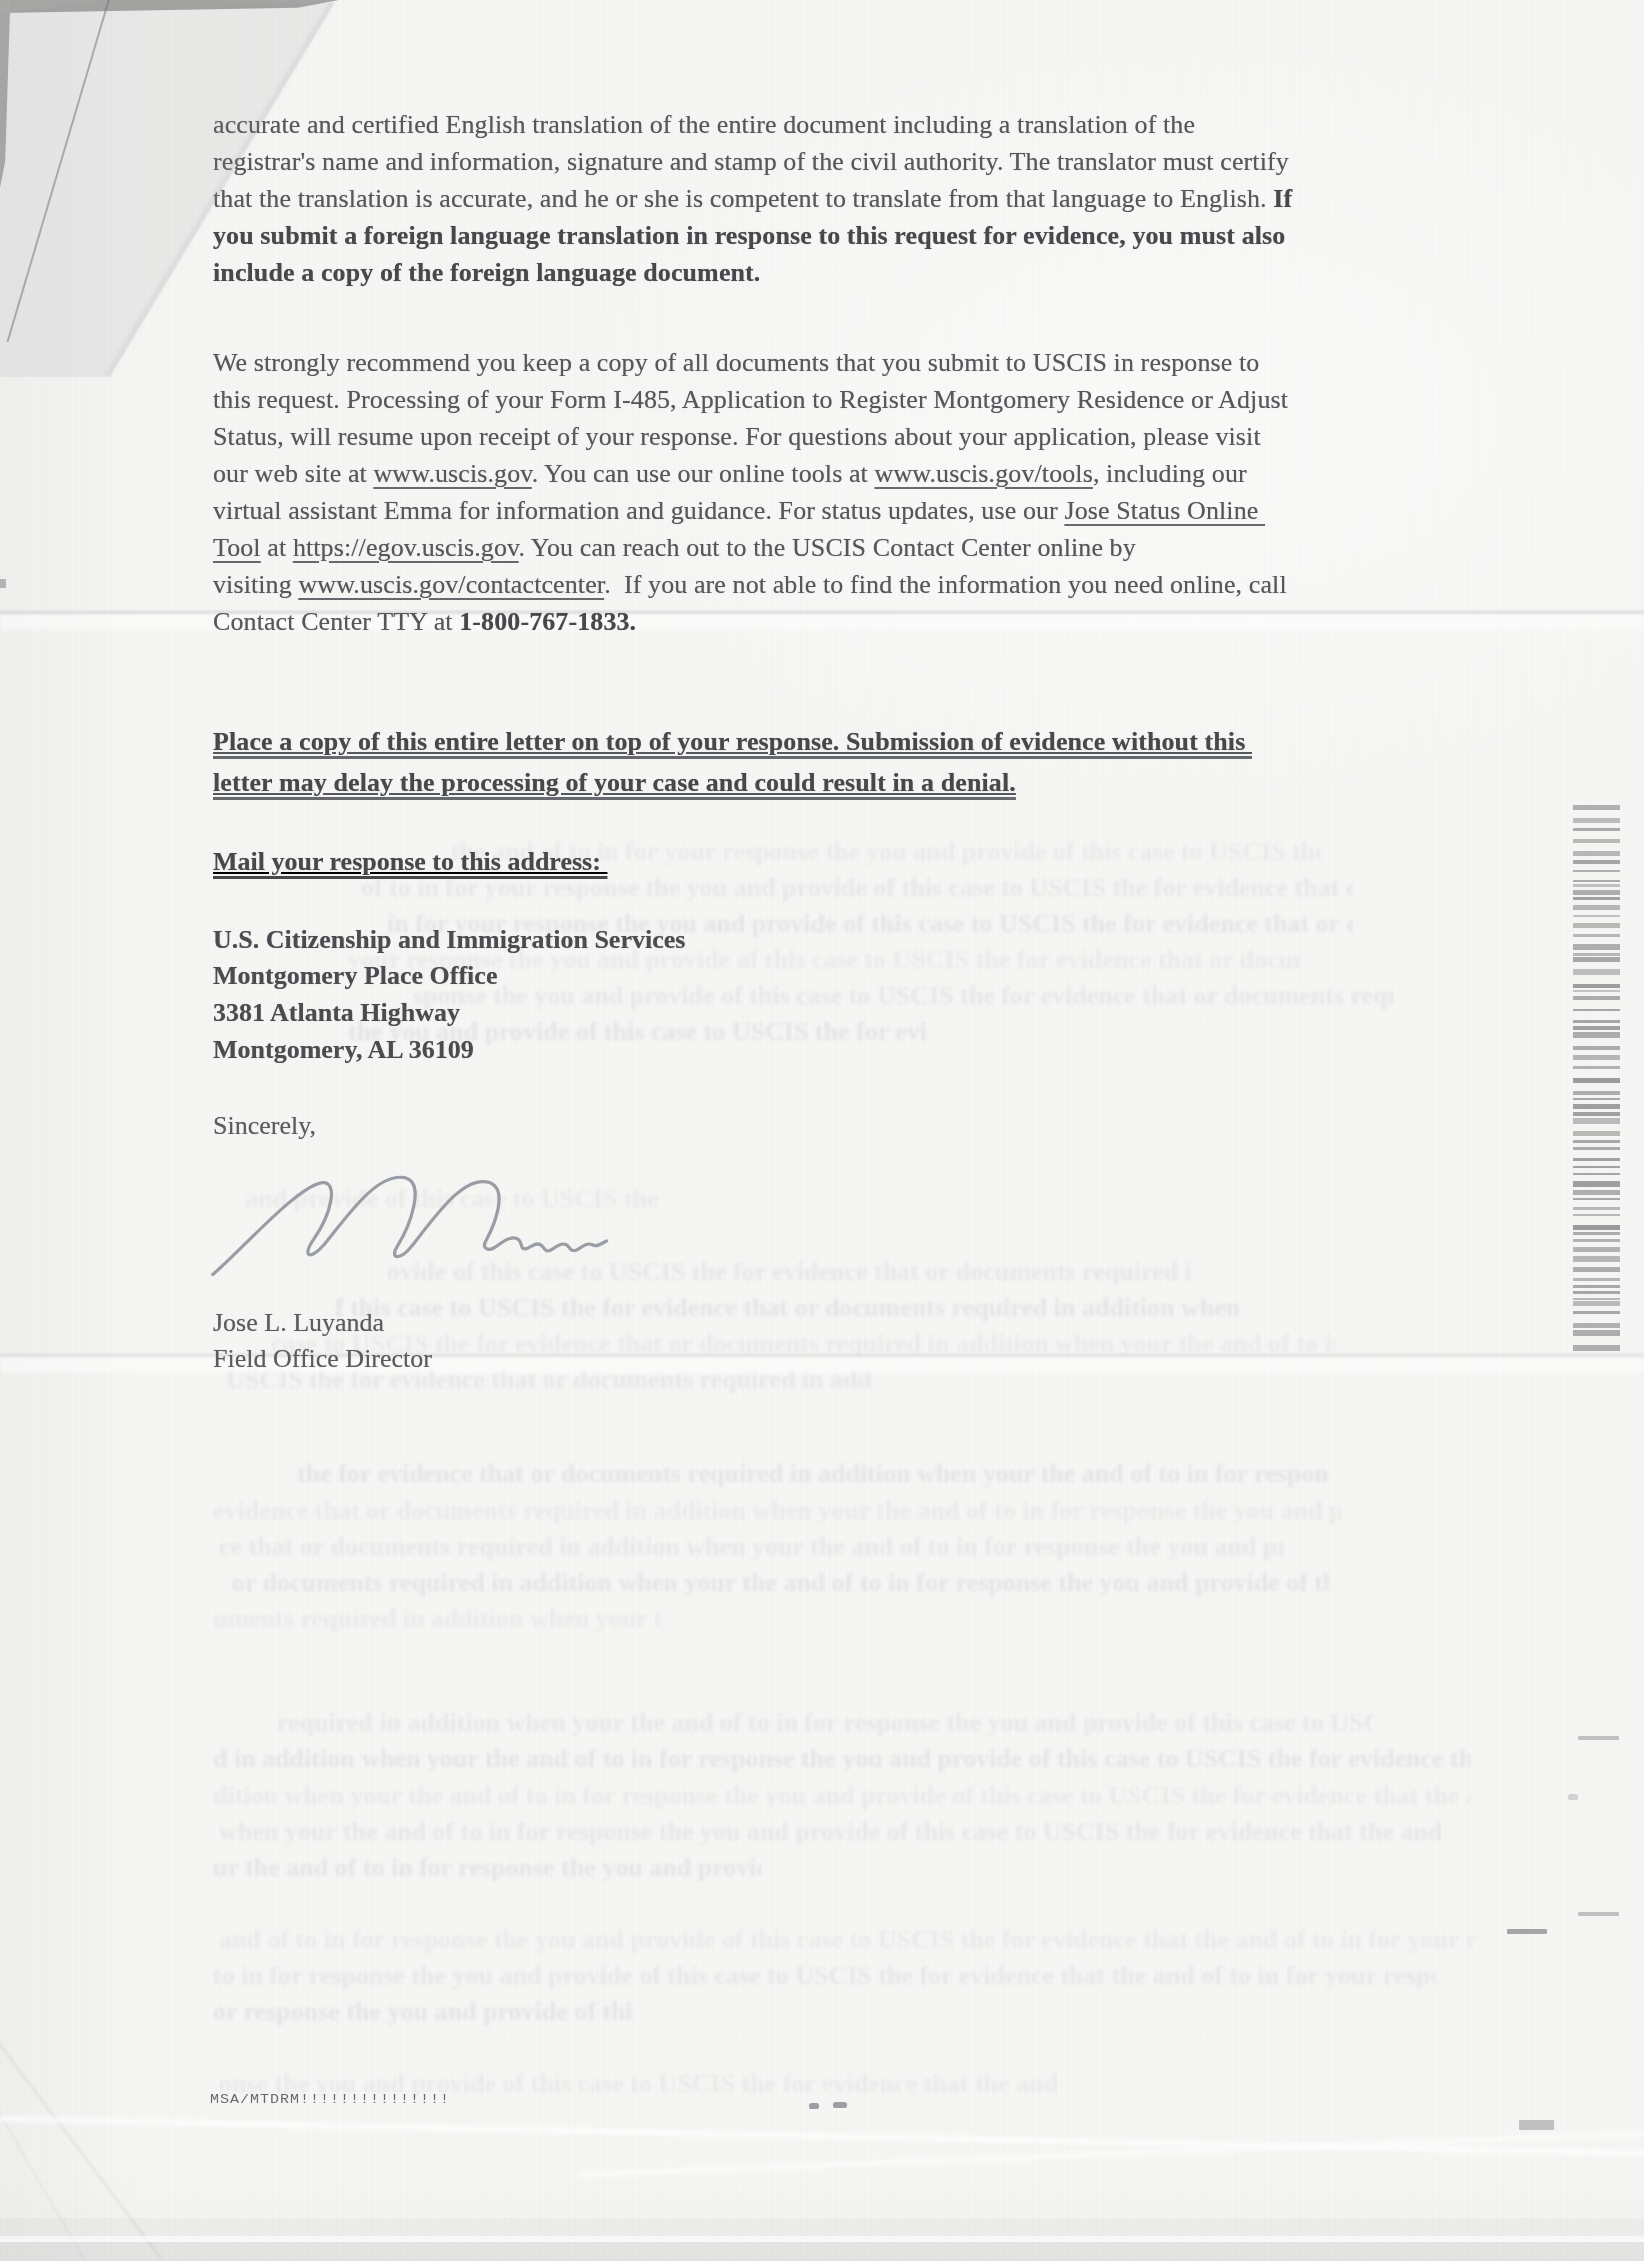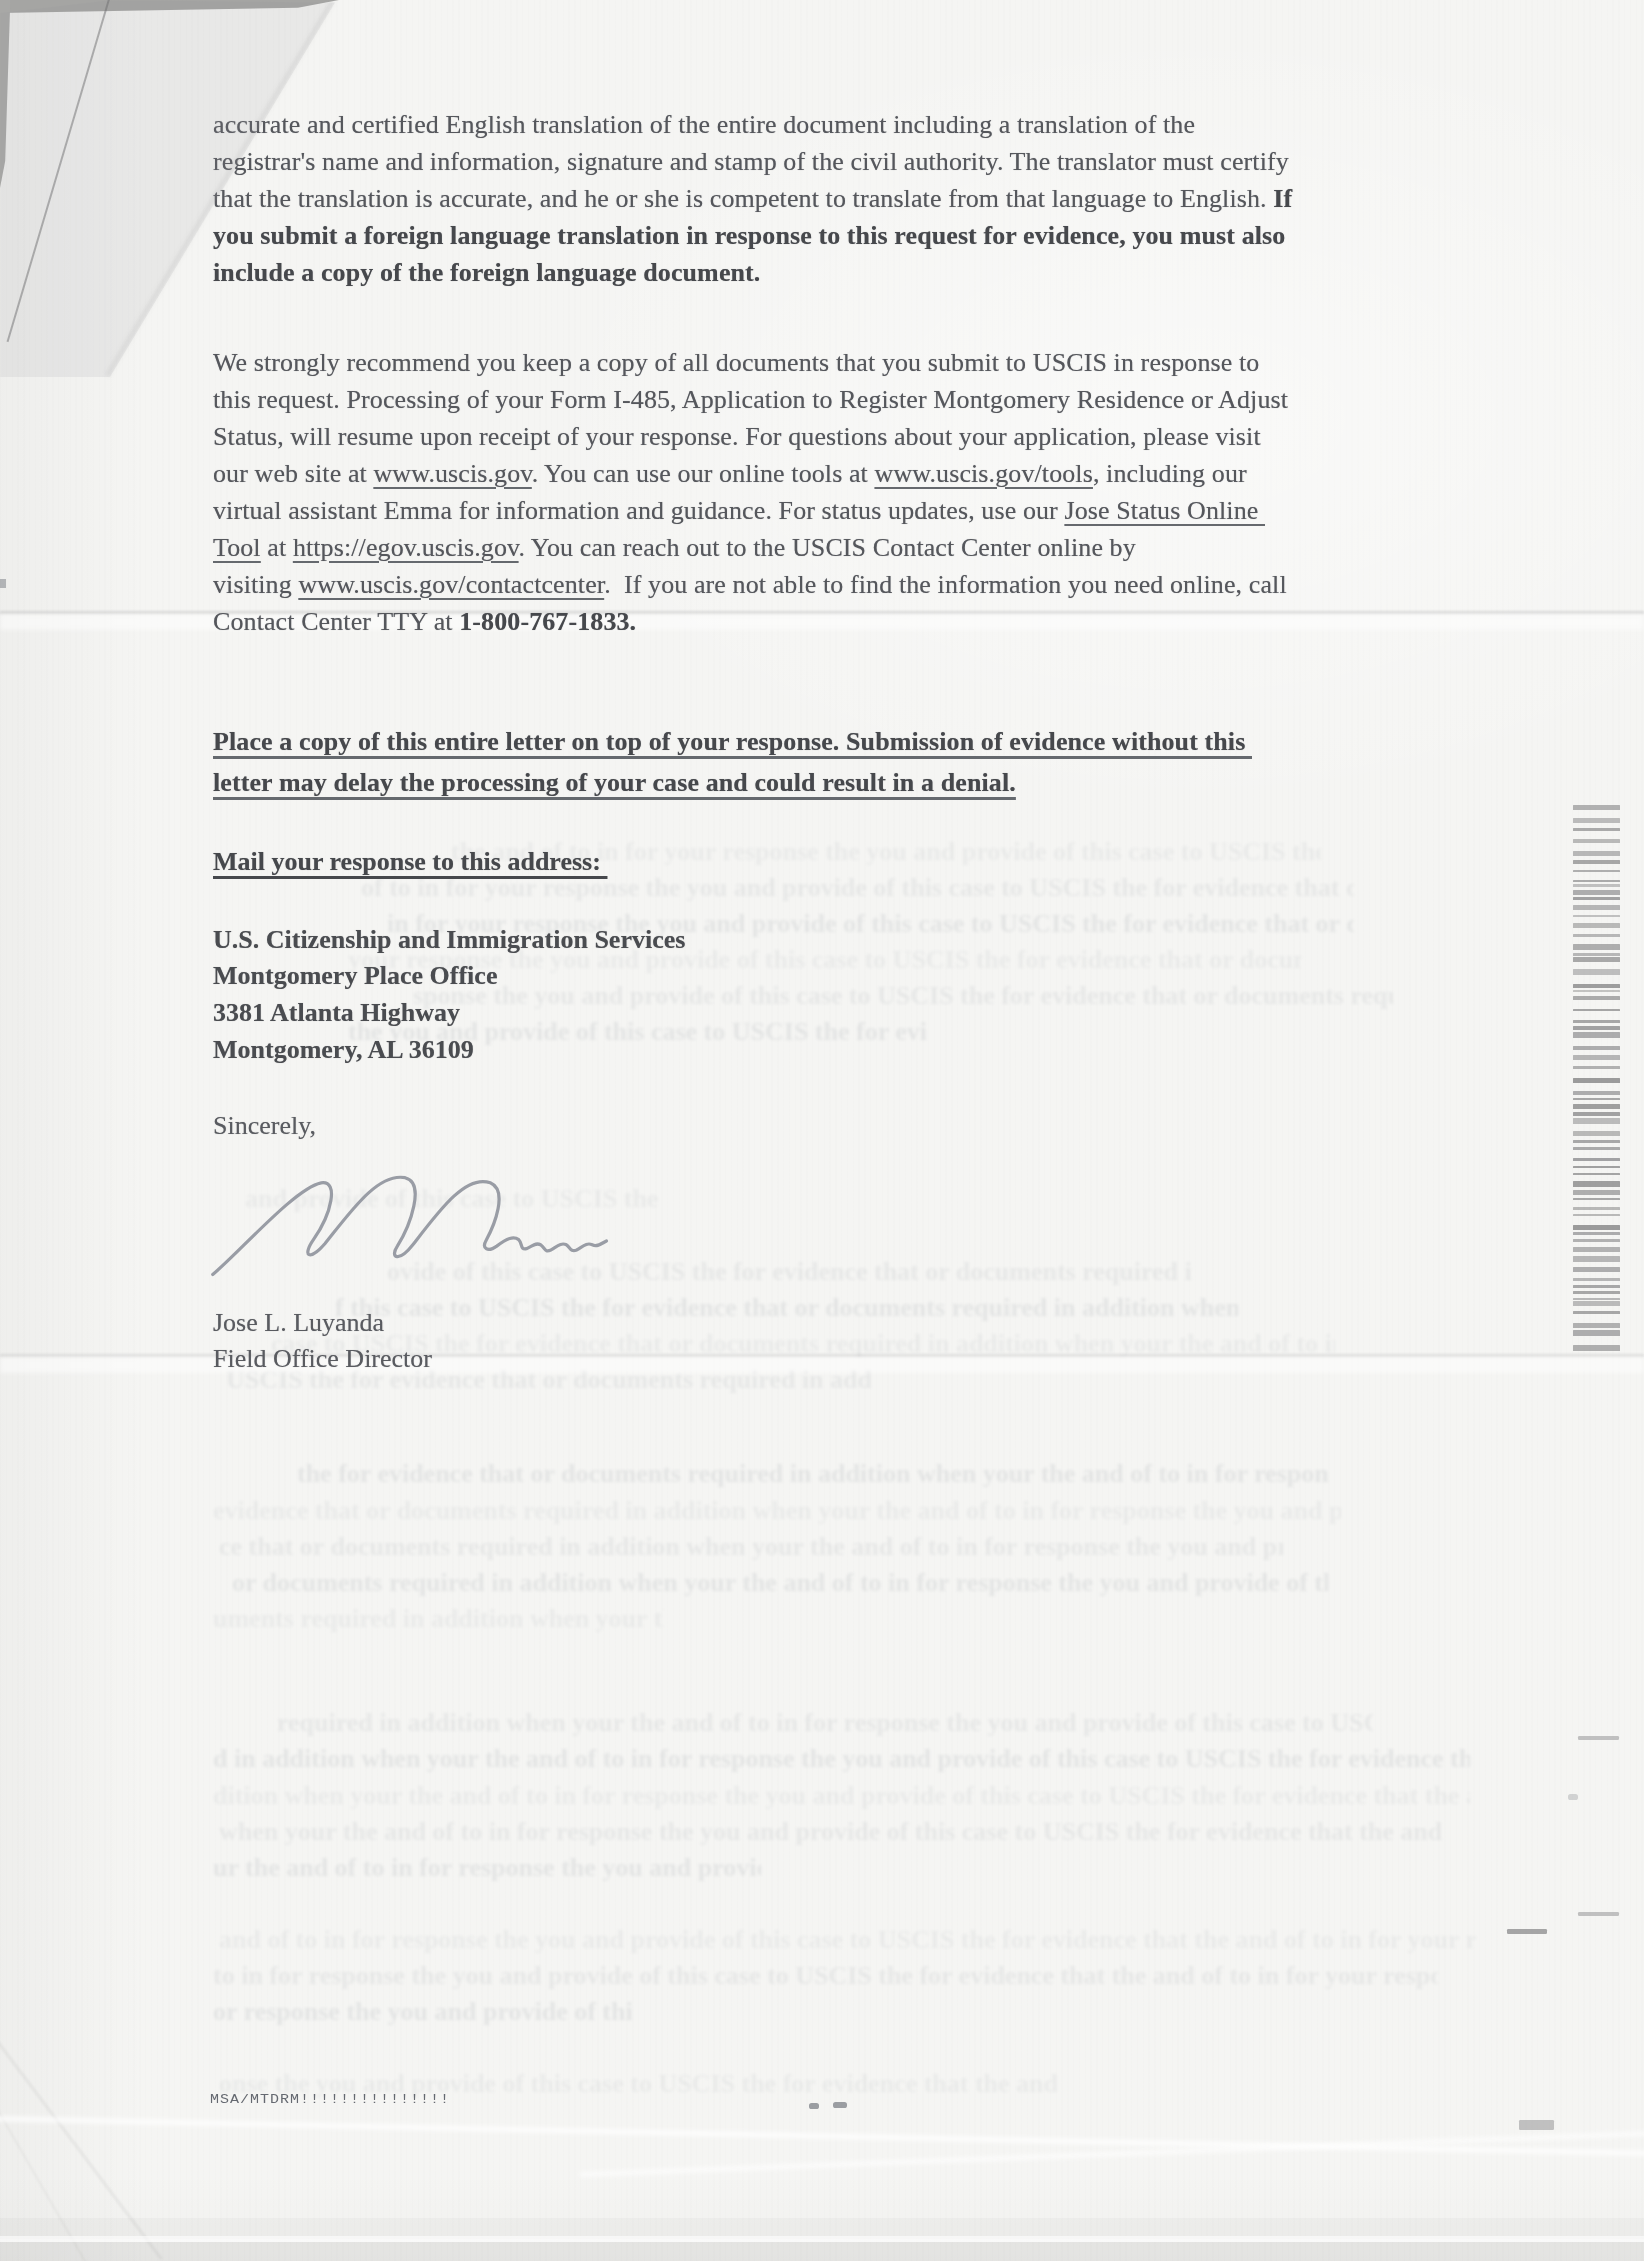--- a/index.html
+++ b/index.html
@@ -21,21 +21,21 @@
   .seg-b{font-weight:bold;color:#46484c;}
   .seg-u{text-decoration:underline;text-decoration-thickness:1.9px;text-underline-offset:4.5px;
     text-decoration-color:rgba(92,95,101,.85);}
   .heading{position:absolute;left:213px;font-size:26px;line-height:37px;white-space:pre;}
   .heading span{font-weight:bold;color:#46484c;text-decoration:underline;
     text-decoration-thickness:2.6px;text-underline-offset:5.8px;text-shadow:0 0 0.8px rgba(85,88,94,.5);}
   .addr-line{position:absolute;left:213px;font-size:26px;line-height:37px;font-weight:bold;
     color:#4a4c50;text-shadow:0 0 0.8px rgba(85,88,94,.5);white-space:pre;}
   .plain-line{position:absolute;left:213px;font-size:26px;line-height:37px;color:#595b60;
     text-shadow:0 0 0.8px rgba(85,88,94,.5);white-space:pre;}
-  .p3 .content-line{height:41px;line-height:41px;}
+  .p3 .content-line{height:41px;line-height:41px;text-decoration:underline;}
   .p3 .seg-u{text-decoration-thickness:3.2px;text-underline-offset:6.4px;}
   
   .sig{position:absolute;left:205px;top:1153px;width:426px;height:132px;opacity:.88;filter:blur(0.3px);}
   
   .barcode{position:absolute;left:1573px;top:805px;width:47px;height:552px;}
   .barcode .bar{position:absolute;left:0;width:100%;border-radius:0.6px;}
   
   .ghost{position:absolute;overflow:hidden;height:32px;white-space:nowrap;
     font-size:26px;line-height:31px;color:#5a6470;filter:blur(1.4px);font-weight:bold;}
   
@@ -109,21 +109,21 @@
       <div class="content-line"><span>virtual assistant Emma for information and guidance. For status updates, use our </span><span class="seg-u">Jose Status Online </span></div>
       <div class="content-line"><span class="seg-u">Tool</span><span> at </span><span class="seg-u">https://egov.uscis.gov</span><span>. You can reach out to the USCIS Contact Center online by</span></div>
       <div class="content-line"><span>visiting </span><span class="seg-u">www.uscis.gov/contactcenter</span><span>.  If you are not able to find the information you need online, call</span></div>
       <div class="content-line"><span>Contact Center TTY at </span><span class="seg-b">1-800-767-1833.</span></div>
     </div>
   <div class="para p3" style="top:721px;">
       <div class="content-line"><span class="seg-b seg-u">Place a copy of this entire letter on top of your response. Submission of evidence without this </span></div>
       <div class="content-line"><span class="seg-b seg-u">letter may delay the processing of your case and could result in a denial.</span></div>
     </div>
 
-  <div class="heading" style="top:843px;"><span>Mail your response to this address: </span></div>
+  <div class="heading" style="top:843px;text-decoration:underline;"><span>Mail your response to this address: </span></div>
 
   <div class="addr-line" style="top:921px;">U.S. Citizenship and Immigration Services</div>
   <div class="addr-line" style="top:957px;">Montgomery Place Office</div>
   <div class="addr-line" style="top:994px;">3381 Atlanta Highway</div>
   <div class="addr-line" style="top:1031px;">Montgomery, AL 36109</div>
 
   <div class="plain-line" style="top:1107px;">Sincerely,</div>
 
   <svg class="sig" viewBox="0 0 660 200">
     <path d="M12 186 C 55 150, 140 52, 180 44 C 208 40, 196 92, 168 132 C 150 158, 162 166, 186 138

